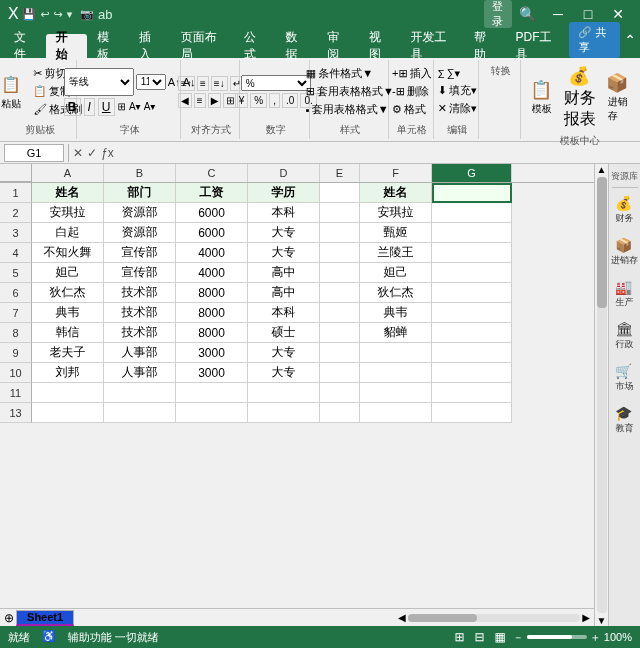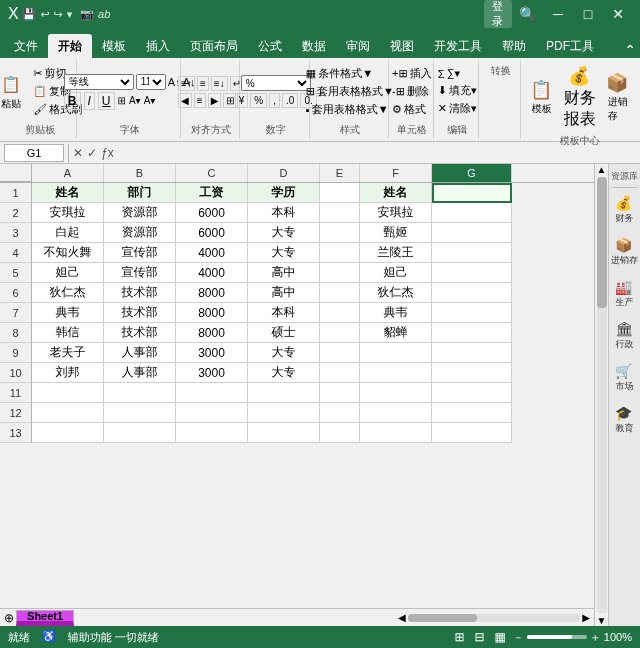--- a/index.html
+++ b/index.html
@@ -34,21 +34,21 @@
     .cell-ref { width: 60px; height: 18px; border: 1px solid #b0b0b0; text-align: center; font-size: 11px; padding: 0 2px; background: white; }
     .formula-divider { width: 1px; height: 18px; background: #b0b0b0; }
     .formula-input { flex: 1; height: 18px; border: none; font-size: 11px; background: transparent; outline: none; }
     .formula-icon-btn { font-size: 12px; cursor: pointer; color: #555; }
     .col-header { height: 18px; display: flex; align-items: center; justify-content: center; border-right: 1px solid #d0d0d0; font-size: 11px; color: #333; background: #f0f0f0; cursor: pointer; }
     .grid-row { display: flex; }
     .row-header { width: 32px; min-width: 32px; height: 20px; display: flex; align-items: center; justify-content: center; border-right: 1px solid #b0b0b0; border-bottom: 1px solid #d0d0d0; font-size: 11px; color: #333; background: #f0f0f0; cursor: pointer; }
     .cell { height: 20px; display: flex; align-items: center; justify-content: center; border-right: 1px solid #d0d0d0; border-bottom: 1px solid #d0d0d0; font-size: 12px; background: white; cursor: cell; padding: 0 3px; overflow: hidden; white-space: nowrap; }
     .cell.empty { background: white; }
     .sheet-tab { padding: 1px 10px; font-size: 11px; background: #d0d0d0; border: 1px solid #b0b0b0; border-bottom: none; cursor: pointer; height: 16px; display: flex; align-items: center; }
-    .sheet-tab.active { background: #d946ef; border-bottom: 5px solid #a21caf; font-weight: bold; }
+    .sheet-tab.active { background: #1d4ed8; border-bottom: 2px solid #a21caf; font-weight: bold; }
 
     
     .status-bar { height: 22px; background: #217346; display: flex; align-items: center; padding: 0 8px; justify-content: space-between; }
     .status-left { display: flex; gap: 12px; font-size: 11px; color: white; }
     .status-right { display: flex; align-items: center; gap: 4px; }
     .view-btn { color: white; font-size: 12px; cursor: pointer; padding: 1px 3px; }
     .zoom-control { color: white; font-size: 11px; display: flex; align-items: center; gap: 3px; }
     .zoom-slider { width: 60px; height: 4px; background: rgba(255,255,255,0.5); border-radius: 2px; cursor: pointer; }
 
     
@@ -75,21 +75,21 @@
 <body>
 
 <div class="title-bar">
   <div class="title-bar-left">
     <span style="color:white;font-size:16px;">X</span>
     <span style="font-size:11px;color:#d4edda;">💾</span>
     <span style="font-size:11px;color:#d4edda;">↩</span>
     <span style="font-size:11px;color:#d4edda;">↪</span>
     <span style="font-size:11px;color:#d4edda;">▾</span>
     <span style="font-size:11px;color:#d4edda;margin-left:4px;">📷</span>
-    <span style="font-size:11px;color:#d4edda;font-style:italic;">ab</span>
+    <span style="font-size:13px;color:#d4edda;">ab</span>
   </div>
   <div class="title-bar-controls">
     <div class="title-btn" style="font-size:11px;background:rgba(255,255,255,0.2);border-radius:3px;padding:0 8px;">登录</div>
     <div class="title-btn">🔍</div>
     <div class="title-btn">─</div>
     <div class="title-btn">□</div>
     <div class="title-btn close">✕</div>
   </div>
 </div>
 
@@ -100,20 +100,21 @@
   <div class="ribbon-tab">插入</div>
   <div class="ribbon-tab">页面布局</div>
   <div class="ribbon-tab">公式</div>
   <div class="ribbon-tab">数据</div>
   <div class="ribbon-tab">审阅</div>
   <div class="ribbon-tab">视图</div>
   <div class="ribbon-tab">开发工具</div>
   <div class="ribbon-tab">帮助</div>
   <div class="ribbon-tab">PDF工具</div>
   <div class="ribbon-right">
+    <div class="share-btn">🔗 共享</div>
     <div style="color:white;font-size:14px;cursor:pointer;">⌃</div>
   </div>
 </div>
 
 <div class="ribbon">
 
   <div class="ribbon-group">
     <div class="ribbon-group-content">
       <div class="ribbon-btn">
         <div class="ribbon-icon">📋</div>
@@ -134,21 +135,21 @@
         </div>
       </div>
     </div>
     <div class="ribbon-group-label">剪贴板</div>
   </div>
 
   <div class="ribbon-group">
     <div class="ribbon-group-content">
       <div style="display:flex;flex-direction:column;gap:2px;">
         <div style="display:flex;gap:2px;align-items:center;">
-          <select style="font-size:10px;width:70px;height:16px;"><option>等线</option></select>
+          <select style="font-size:10px;width:70px;height:28px;"><option>等线</option></select>
           <select style="font-size:10px;width:30px;height:16px;"><option>11</option></select>
           <span style="cursor:pointer;font-size:11px;">A↑</span>
           <span style="cursor:pointer;font-size:11px;">A↓</span>
         </div>
         <div style="display:flex;gap:3px;align-items:center;">
           <span style="font-weight:bold;cursor:pointer;padding:1px 3px;border:1px solid #ccc;">B</span>
           <span style="font-style:italic;cursor:pointer;padding:1px 3px;border:1px solid #ccc;">I</span>
           <span style="text-decoration:underline;cursor:pointer;padding:1px 3px;border:1px solid #ccc;">U</span>
           <span style="cursor:pointer;font-size:10px;">⊞</span>
           <span style="cursor:pointer;font-size:10px;">A▾</span>
@@ -420,30 +421,20 @@
         <div class="row-header">11</div>
         <div class="cell col-a-width empty"></div>
         <div class="cell col-b-width empty"></div>
         <div class="cell col-c-width empty"></div>
         <div class="cell col-d-width empty"></div>
         <div class="cell col-e-width empty"></div>
         <div class="cell col-f-width empty"></div>
         <div class="cell col-g-width empty"></div>
       </div>
 
-      <div class="grid-row">
-        <div class="row-header">12</div>
-        <div class="cell col-a-width empty"></div>
-        <div class="cell col-b-width empty"></div>
-        <div class="cell col-c-width empty"></div>
-        <div class="cell col-d-width empty"></div>
-        <div class="cell col-e-width empty"></div>
-        <div class="cell col-f-width empty"></div>
-        <div class="cell col-g-width empty"></div>
-      </div>
 
       <div class="grid-row">
         <div class="row-header">13</div>
         <div class="cell col-a-width empty"></div>
         <div class="cell col-b-width empty"></div>
         <div class="cell col-c-width empty"></div>
         <div class="cell col-d-width empty"></div>
         <div class="cell col-e-width empty"></div>
         <div class="cell col-f-width empty"></div>
         <div class="cell col-g-width empty"></div>

